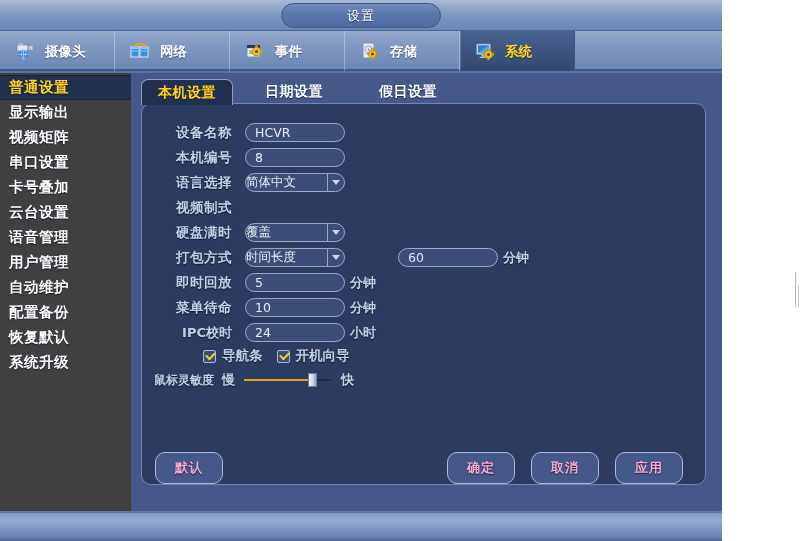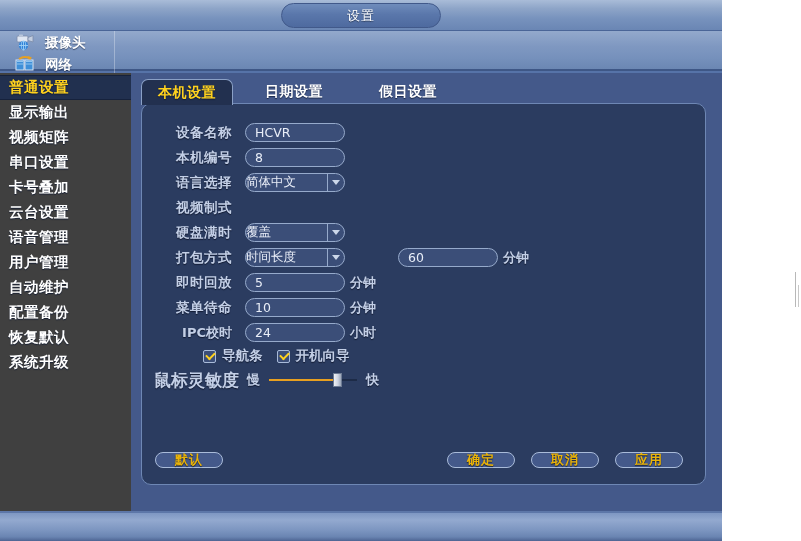--- a/index.html
+++ b/index.html
@@ -39,21 +39,20 @@
     color:#ffffff; font-size:13px; letter-spacing:1px;
     text-shadow:0 1px 1px rgba(0,0,0,.45);
   }
 
   
   .navbar{
     position:absolute; left:0; top:31px; width:722px; height:40px;
     background:linear-gradient(to bottom,#93a9cc 0%,#7f98c1 40%,#7691bc 70%,#6b87b3 100%);
     border-bottom:2px solid #3e5786;
     display:flex;
-    flex-direction:column;
   }
   .navitem{
     position:relative;
     width:115px; height:40px;
     display:flex; align-items:center; gap:9px;
     padding-left:14px;
     color:#ffffff; font-size:13.5px; font-weight:bold;
     text-shadow:0 1px 1px rgba(20,30,55,.6);
     border-right:1px solid rgba(255,255,255,.30);
   }
@@ -206,21 +205,21 @@
   }
   .cbtext{
     color:#c3cfe6; font-size:13.5px; font-weight:bold;
     text-shadow:0 1px 1px rgba(5,12,30,.7);
     margin-right:14px;
   }
 
   
   .sliderrow{ position:absolute; height:20px; display:flex; align-items:center; }
   .sl-lbl{
-    color:#c3cfe6; font-size:17px; font-weight:bold;
+    color:#c3cfe6; font-size:12px; font-weight:bold;
     text-shadow:0 1px 1px rgba(5,12,30,.7);
   }
   .sl-end{
     color:#c3cfe6; font-size:13px; font-weight:bold;
     text-shadow:0 1px 1px rgba(5,12,30,.7);
   }
   .track{
     position:relative; width:88px; height:14px;
     margin:0 9px;
     display:flex; align-items:center;
@@ -235,26 +234,26 @@
   }
   .track .knob{
     position:absolute; left:64px; top:0; width:9px; height:14px;
     background:linear-gradient(to right,#f0f2f6 0%,#cfd6e3 55%,#9aa5b8 100%);
     border:1px solid #6d7b93;
   }
 
   
   .btn{
     position:absolute;
-    height:16px;
+    height:32px;
     border:1px solid #a9bbd9;
     border-radius:10px;
     background:#44598a;
     display:flex; align-items:center; justify-content:center;
-    color:#eab308; font-size:13px; font-weight:bold;
+    color:#f9a8d4; font-size:13px; font-weight:bold;
     letter-spacing:1px;
     text-shadow:0 1px 1px rgba(5,12,30,.75);
   }
 
   
   .footer{
     position:absolute; left:0; top:513px; width:722px; height:28px;
     background:linear-gradient(to bottom,#7e97c2 0%,#93a9cf 25%,#7d96c1 60%,#6a85b2 85%,#4d6493 100%);
   }
   .footer-top-line{

